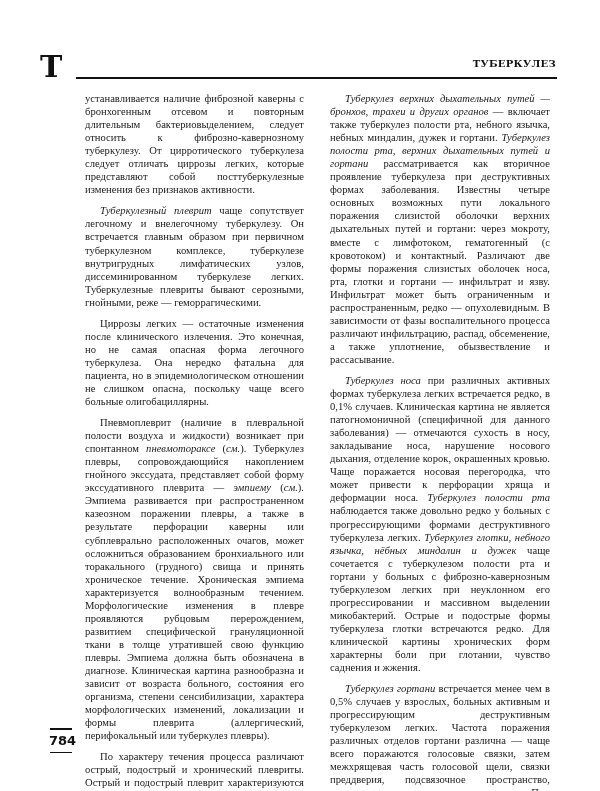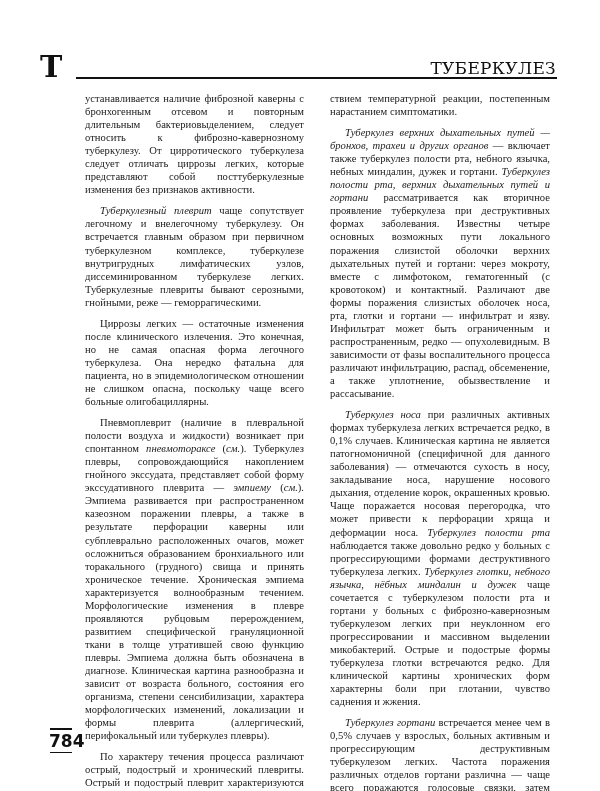--- a/index.html
+++ b/index.html
@@ -2,51 +2,50 @@
 <html><head>
 <meta charset="utf-8">
 <style>
   html, body { margin: 0; padding: 0; background: #ffffff; }
   body { width: 600px; height: 791px; position: relative; overflow: hidden;
          font-family: "Liberation Serif", "DejaVu Serif", serif; color: #1a1a1a; }
   .letter { position: absolute; left: 40px; top: 52px; font-family: "DejaVu Serif", serif;
             font-weight: bold; font-size: 30px; line-height: 30px; color: #111; }
   .header-rule { position: absolute; left: 76px; top: 77px; width: 481px; height: 1.5px; background: #111; }
   .running-head { position: absolute; right: 44px; top: 58px; font-family: "DejaVu Serif", serif;
-                  font-weight: normal; font-size: 17px; letter-spacing: 0.3px; color: #111; }
+                  font-weight: bold; font-size: 10px; letter-spacing: 0.3px; color: #111; }
   .column { position: absolute; top: 84px; font-size: 10.6px; line-height: 13.05px; text-align: justify;
             hyphens: manual; }
   .col-left { left: 77px; width: 235px; }
   .col-right { left: 322px; width: 236px; }
   .column p { margin: 8px; text-indent: 15px; }
   .column p.noindent { text-indent: 0; }
   .column p + p { margin-top: 3px; }
   .column i { font-style: italic; }
   .column b i, .heading-run { font-weight: bold; font-style: italic; }
   .folio { position: absolute; left: 50px; top: 728px; width: 20px; }
   .folio .rule { width: 22px; height: 1.5px; background: #111; }
-  .folio .num { font-family: "DejaVu Sans", sans-serif; font-size: 17px; font-weight: bold;
+  .folio .num { font-family: "DejaVu Sans", sans-serif; font-size: 13px; font-weight: bold;
                 line-height: 22px; color: #111; margin-left: -1px; }
 </style>
 </head>
 <body>
 
 <div class="letter">Т</div>
 <div class="header-rule"></div>
 <div class="running-head">ТУБЕРКУЛЕЗ</div>
 
 <div class="column col-left">
     <p class="noindent"><span>устанавливается наличие фиброзной каверны с бронхогенным отсевом и повторным длительным бактериовыделением, следует относить к фиброзно-кавернозному туберкулезу. От цирротического туберкулеза следует отличать циррозы легких, которые представляют собой посттуберкулезные изменения без признаков активности.</span></p>
     <p><i>Туберкулезный плеврит</i><span> чаще сопутствует легочному и внелегочному туберкулезу. Он встречается главным образом при первичном туберкулезном комплексе, туберкулезе внутригрудных лимфатических узлов, диссеминированном туберкулезе легких. Туберкулезные плевриты бывают серозными, гнойными, реже — геморрагическими.</span></p>
     <p><span>Циррозы легких — остаточные изменения после клинического излечения. Это конечная, но не самая опасная форма легочного туберкулеза. Она нередко фатальна для пациента, но в эпидемиологическом отношении не слишком опасна, поскольку чаще всего больные олигобациллярны.</span></p>
     <p><span>Пневмоплеврит (наличие в плевральной полости воздуха и жидкости) возникает при спонтанном </span><i>пневмотораксе</i><span> (</span><i>см.</i><span>). Туберкулез плевры, сопровождающийся накоплением гнойного экссудата, представляет собой форму экссудативного плеврита — </span><i>эмпиему</i><span> (</span><i>см.</i><span>). Эмпиема развивается при распространенном казеозном поражении плевры, а также в результате перфорации каверны или субплеврально расположенных очагов, может осложниться образованием бронхиального или торакального (грудного) свища и принять хроническое течение. Хроническая эмпиема характеризуется волнообразным течением. Морфологические изменения в плевре проявляются рубцовым перерождением, развитием специфической грануляционной ткани в толще утратившей свою функцию плевры. Эмпиема должна быть обозначена в диагнозе. Клиническая картина разнообразна и зависит от возраста больного, состояния его организма, степени сенсибилизации, характера морфологических изменений, локализации и формы плеврита (аллергический, перифокальный или туберкулез плевры).</span></p>
     <p><span>По характеру течения процесса различают острый, подострый и хронический плевриты. Острый и подострый плеврит характеризуются повышением температуры до 38—39 °С, болями в боку, сухим кашлем, учащенным сердцебиением, постепенным нарастанием одышки. В начальном периоде костального (реберного) плеврита может выслушиваться шум трения плевры, который исчезает по мере накопления воспалительной жидкости. Хроническое течение плеврита отличается стертостью клинической картины, часто отсут-</span></p>
   </div>
 <div class="column col-right">
-    <p class="noindent"><span>ствием температурной реакции, постепенным нарастанием симптоматики.</span></p>
     <p><i>Туберкулез верхних дыхательных путей — бронхов, трахеи и других органов</i><span> — включает также туберкулез полости рта, небного язычка, небных миндалин, дужек и гортани. </span><i>Туберкулез полости рта, верхних дыхательных путей и гортани</i><span> рассматривается как вторичное проявление туберкулеза при деструктивных формах заболевания. Известны четыре основных возможных пути локального поражения слизистой оболочки верхних дыхательных путей и гортани: через мокроту, вместе с лимфотоком, гематогенный (с кровотоком) и контактный. Различают две формы поражения слизистых оболочек носа, рта, глотки и гортани — инфильтрат и язву. Инфильтрат может быть ограниченным и распространенным, редко — опухолевидным. В зависимости от фазы воспалительного процесса различают инфильтрацию, распад, обсеменение, а также уплотнение, обызвествление и рассасывание.</span></p>
     <p><i>Туберкулез носа</i><span> при различных активных формах туберкулеза легких встречается редко, в 0,1% случаев. Клиническая картина не является патогномоничной (специфичной для данного заболевания) — отмечаются сухость в носу, закладывание носа, нарушение носового дыхания, отделение корок, окрашенных кровью. Чаще поражается носовая перегородка, что может привести к перфорации хряща и деформации носа. </span><i>Туберкулез полости рта</i><span> наблюдается также довольно редко у больных с прогрессирующими формами деструктивного туберкулеза легких. </span><i>Туберкулез глотки, небного язычка, нёбных миндалин и дужек</i><span> чаще сочетается с туберкулезом полости рта и гортани у больных с фиброзно-кавернозным туберкулезом легких при неуклонном его прогрессировании и массивном выделении микобактерий. Острые и подострые формы туберкулеза глотки встречаются редко. Для клинической картины хронических форм характерны боли при глотании, чувство саднения и жжения.</span></p>
     <p><i>Туберкулез гортани</i><span> встречается менее чем в 0,5% случаев у взрослых, больных активным и прогрессирующим деструктивным туберкулезом легких. Частота поражения различных отделов гортани различна — чаще всего поражаются голосовые связки, затем межхрящевая часть голосовой щели, связки преддверия, подсвязочное пространство, надгортанник, черпаловидные хрящи. При поражении гортани больные жалуются на першение, жжение,</span></p>
   </div>
 
 <div class="folio">
   <div class="rule"></div>
   <div class="num">784</div>
   <div class="rule"></div>
 </div>

